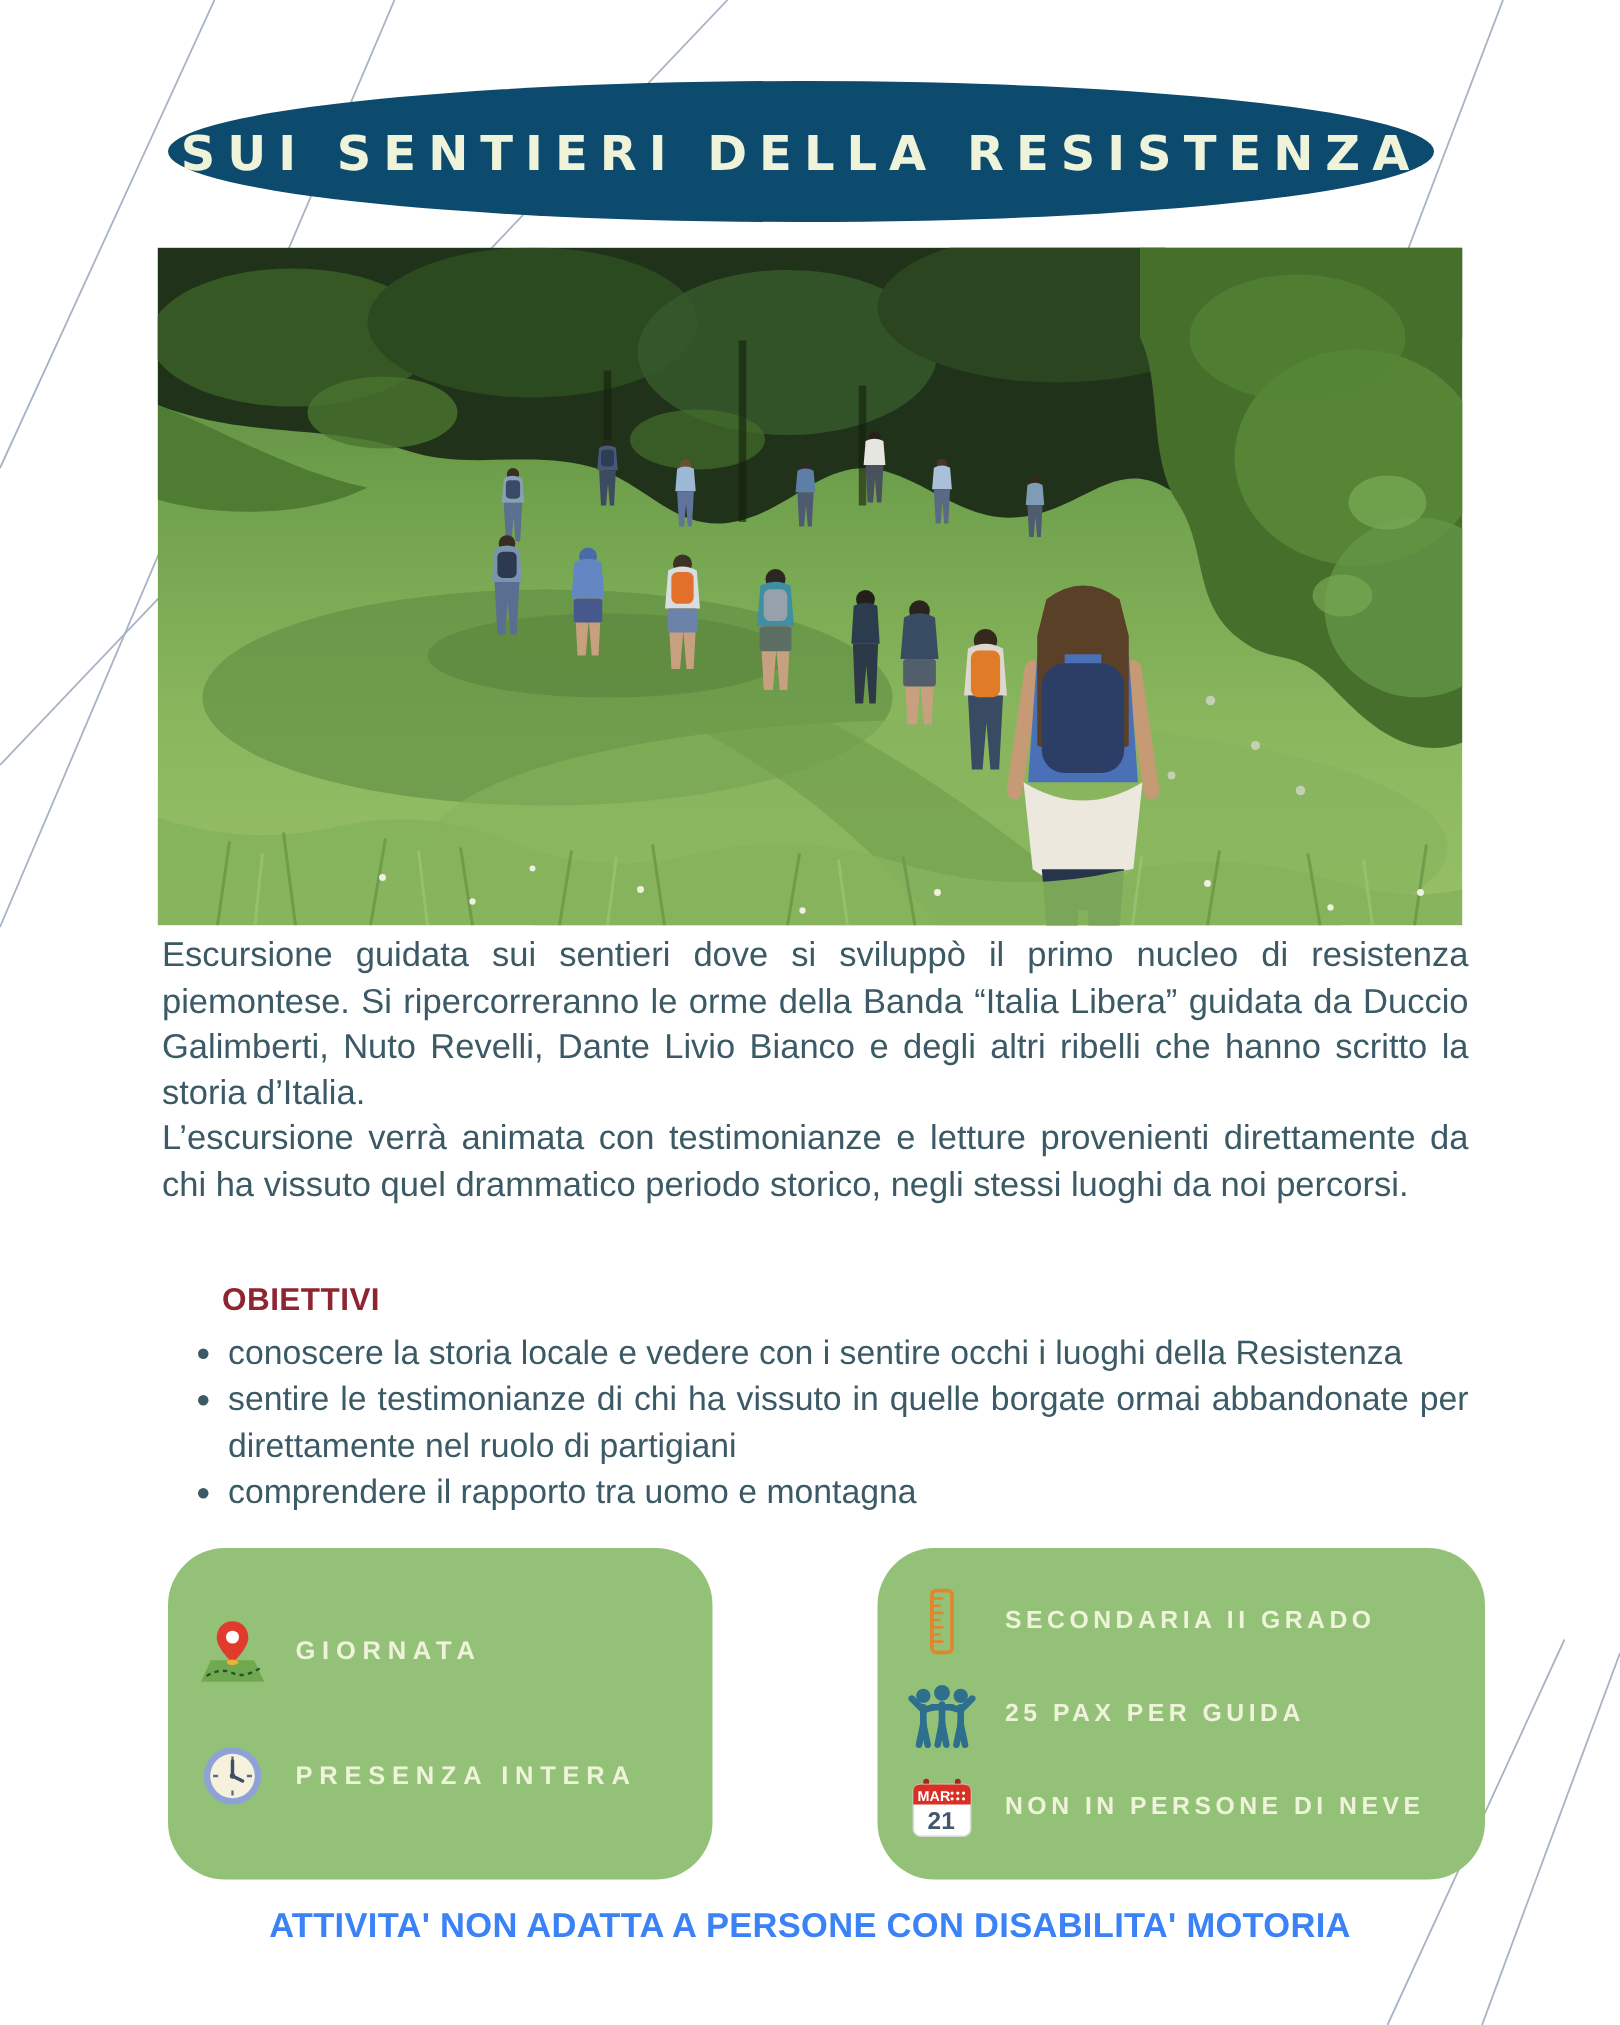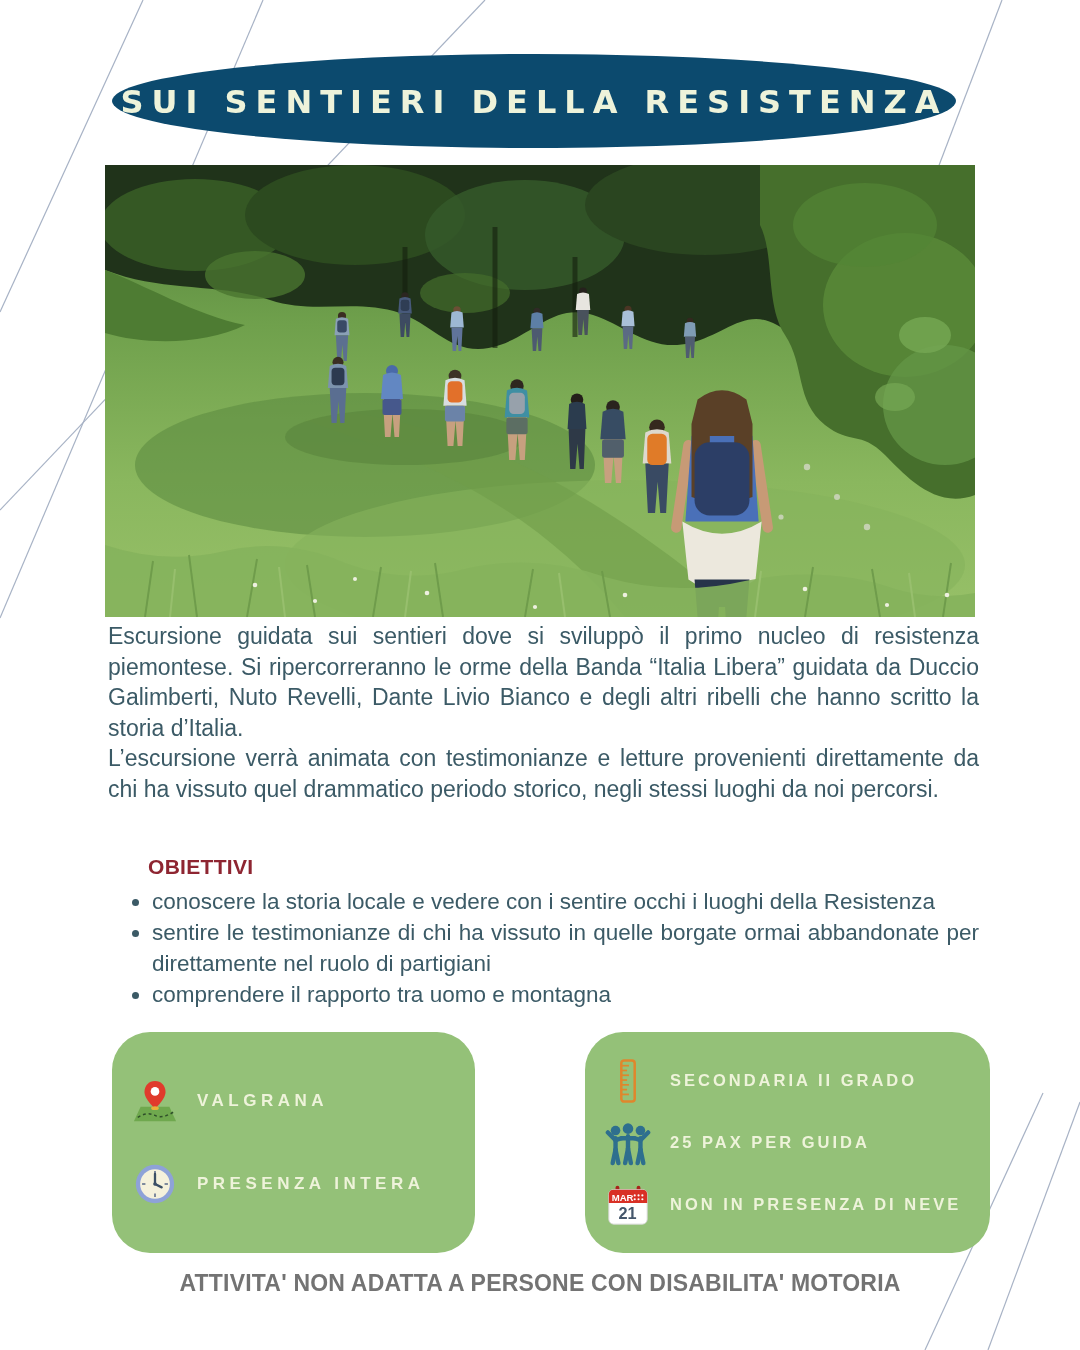--- a/index.html
+++ b/index.html
@@ -42,21 +42,21 @@
   .info-row { display:flex; align-items:center; gap:19px; }
   .info-row .icon { width:46px; height:46px; flex:0 0 46px; }
   .info-row .icon svg { width:46px; height:46px; display:block; }
   .info-label {
     color:#eef3da; font-weight:bold; font-size:17px; letter-spacing:4.5px; white-space:nowrap;
   }
   .info-box.right .info-label { font-size:16.5px; letter-spacing:3px; }
 
   .warning {
     position:absolute; left:0; top:1270px; width:1080px; text-align:center;
-    color:#737373; font-weight:bold; font-size:23px; letter-spacing:0.2px;
+    color:#3b82f6; font-weight:bold; font-size:23px; letter-spacing:0.2px;
   }
 </style>
 </head>
 <body>
 
 <div class="page">
 
   <svg class="deco-lines" viewBox="0 0 1080 1350" fill="none">
     <g stroke="#98a5bb" stroke-width="1.2" opacity="0.85">
       <path d="M143,0 L0,312"></path>
@@ -265,21 +265,21 @@
     <div class="info-row">
       <span class="icon">
         <svg viewBox="0 0 48 48">
           <path d="M9 30 L39 30 L46 45 L2 45 Z" fill="#6fa84e"></path>
           <path d="M6 41 Q16 35 24 39 T44 35" stroke="#2f4f2a" stroke-width="1.6" stroke-dasharray="3 3" fill="none"></path>
           <path d="M24 3 C17.5 3 13 8 13 14.5 C13 22 24 32 24 32 C24 32 35 22 35 14.5 C35 8 30.5 3 24 3 Z" fill="#e03b2c"></path>
           <circle cx="24" cy="14" r="4.5" fill="#ffffff"></circle>
           <ellipse cx="24" cy="31.5" rx="4" ry="2" fill="#e8b23a"></ellipse>
         </svg>
       </span>
-      <span class="info-label">VALGRANA</span>
+      <span class="info-label">GIORNATA</span>
     </div>
     <div class="info-row">
       <span class="icon">
         <svg viewBox="0 0 48 48">
           <circle cx="24" cy="24" r="20" fill="#8ea2d8"></circle>
           <circle cx="24" cy="24" r="15.5" fill="#f5f1dc"></circle>
           <g stroke="#5a6a8a" stroke-width="1.6">
             <path d="M24 10.5 V14"></path>
               <path d="M24 34 V37.5"></path>
               <path d="M10.5 24 H14"></path>
@@ -353,19 +353,19 @@
             <circle cx="31" cy="15" r="1.1"></circle>
               <circle cx="35" cy="15" r="1.1"></circle>
               <circle cx="39" cy="15" r="1.1"></circle>
             <circle cx="31" cy="19" r="1.1"></circle>
               <circle cx="35" cy="19" r="1.1"></circle>
               <circle cx="39" cy="19" r="1.1"></circle>
           </g>
           <text x="14" y="40" font-family="Liberation Sans, sans-serif" font-size="17" font-weight="bold" fill="#44566b">21</text>
         </svg>
       </span>
-      <span class="info-label">NON IN PRESENZA DI NEVE</span>
+      <span class="info-label">NON IN PERSONE DI NEVE</span>
     </div>
   </div>
 
   <div class="warning">ATTIVITA' NON ADATTA A PERSONE CON DISABILITA' MOTORIA</div>
 
 </div>
 
 </body></html>

